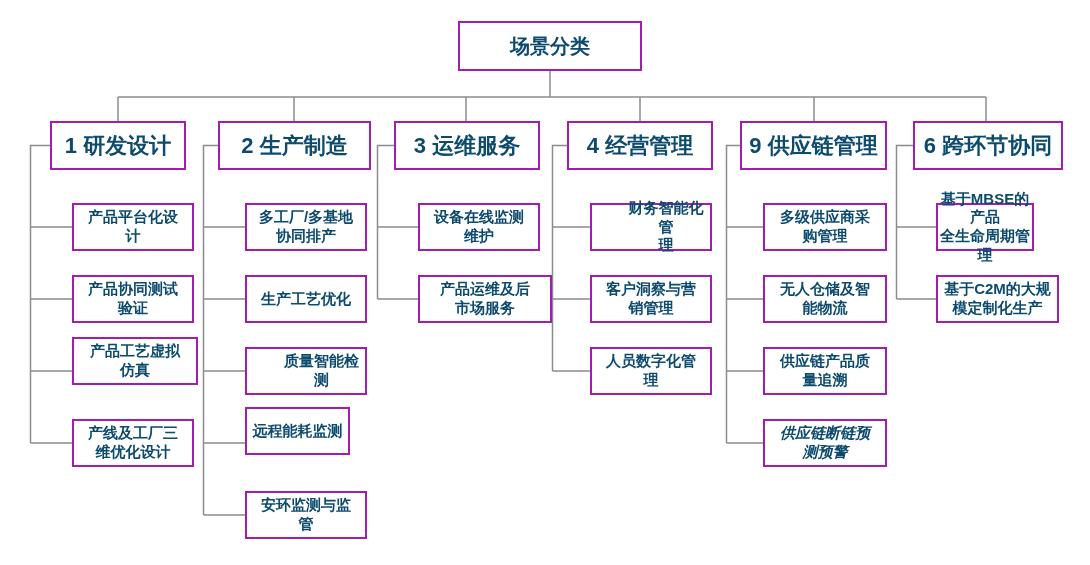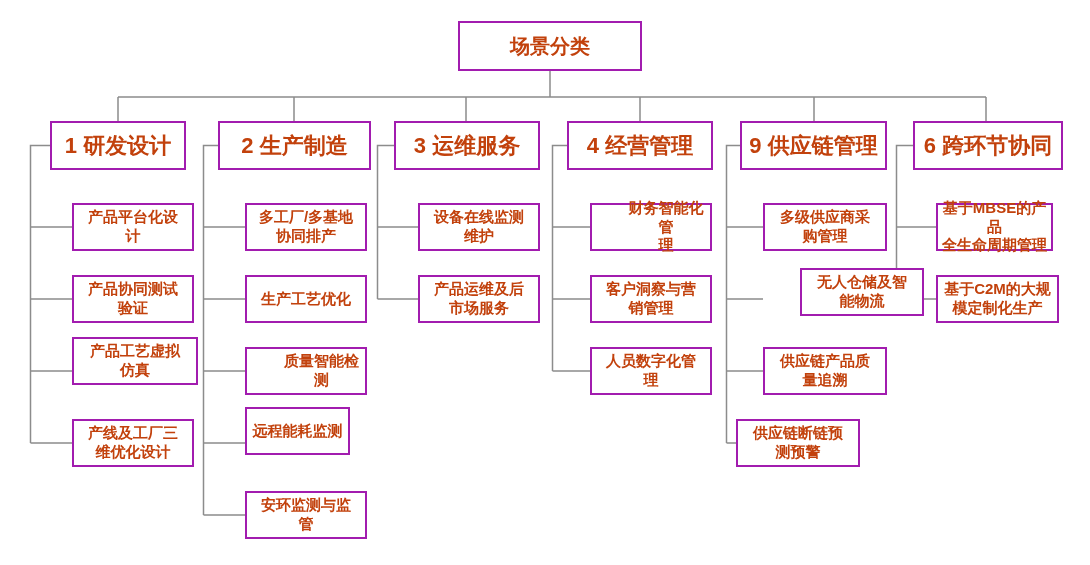--- a/index.html
+++ b/index.html
@@ -19,21 +19,21 @@
     position: absolute;
     left: 0; top: 0;
     width: 1090px;
     height: 565px;
   }
   .node {
     position: absolute;
     box-sizing: border-box;
     background: #ffffff;
     border: 2px solid #a21caf;
-    color: #c2410c;
+    color: #0c4a6e;
     display: flex;
     align-items: center;
     justify-content: center;
     text-align: center;
     white-space: pre-line;
     font-weight: bold;
     line-height: 1.25;
   }
   .root {
     left: 458px; top: 21px; width: 184px; height: 50px;
@@ -86,37 +86,37 @@
   <div class="node child" style="left:245px;top:203px;width:122px;">多工厂/多基地
 协同排产</div>
   <div class="node child" style="left:245px;top:275px;width:122px;">生产工艺优化</div>
   <div class="node child" style="left:245px;top:347px;width:122px;padding-left:33px;">质量智能检测</div>
   <div class="node child" style="left:245px;top:407px;width:105px;">远程能耗监测</div>
   <div class="node child" style="left:245px;top:491px;width:122px;">安环监测与监
 管</div>
 
   <div class="node child" style="left:418px;top:203px;width:122px;">设备在线监测
 维护</div>
-  <div class="node child" style="left:418px;top:275px;width:122px;">产品运维及后
+  <div class="node child" style="left:418px;top:275px;width:134px;">产品运维及后
 市场服务</div>
 
   <div class="node child" style="left:590px;top:203px;width:122px;padding-left:32px;">财务智能化管
 理</div>
   <div class="node child" style="left:590px;top:275px;width:122px;">客户洞察与营
 销管理</div>
   <div class="node child" style="left:590px;top:347px;width:122px;">人员数字化管
 理</div>
 
   <div class="node child" style="left:763px;top:203px;width:124px;">多级供应商采
 购管理</div>
-  <div class="node child" style="left:763px;top:268px;width:124px;margin-left:37px;">无人仓储及智
+  <div class="node child" style="left:763px;top:275px;width:124px;">无人仓储及智
 能物流</div>
   <div class="node child" style="left:763px;top:347px;width:124px;">供应链产品质
 量追溯</div>
-  <div class="node child" style="left:736px;top:419px;width:124px;">供应链断链预
+  <div class="node child" style="left:763px;top:419px;width:124px;font-style:italic;">供应链断链预
 测预警</div>
 
-  <div class="node child" style="left:936px;top:203px;width:117px;">基于MBSE的产品
+  <div class="node child" style="left:936px;top:203px;width:98px;">基于MBSE的产品
 全生命周期管理</div>
   <div class="node child" style="left:936px;top:275px;width:123px;">基于C2M的大规
 模定制化生产</div>
 
 </div>
 
 </body></html>

